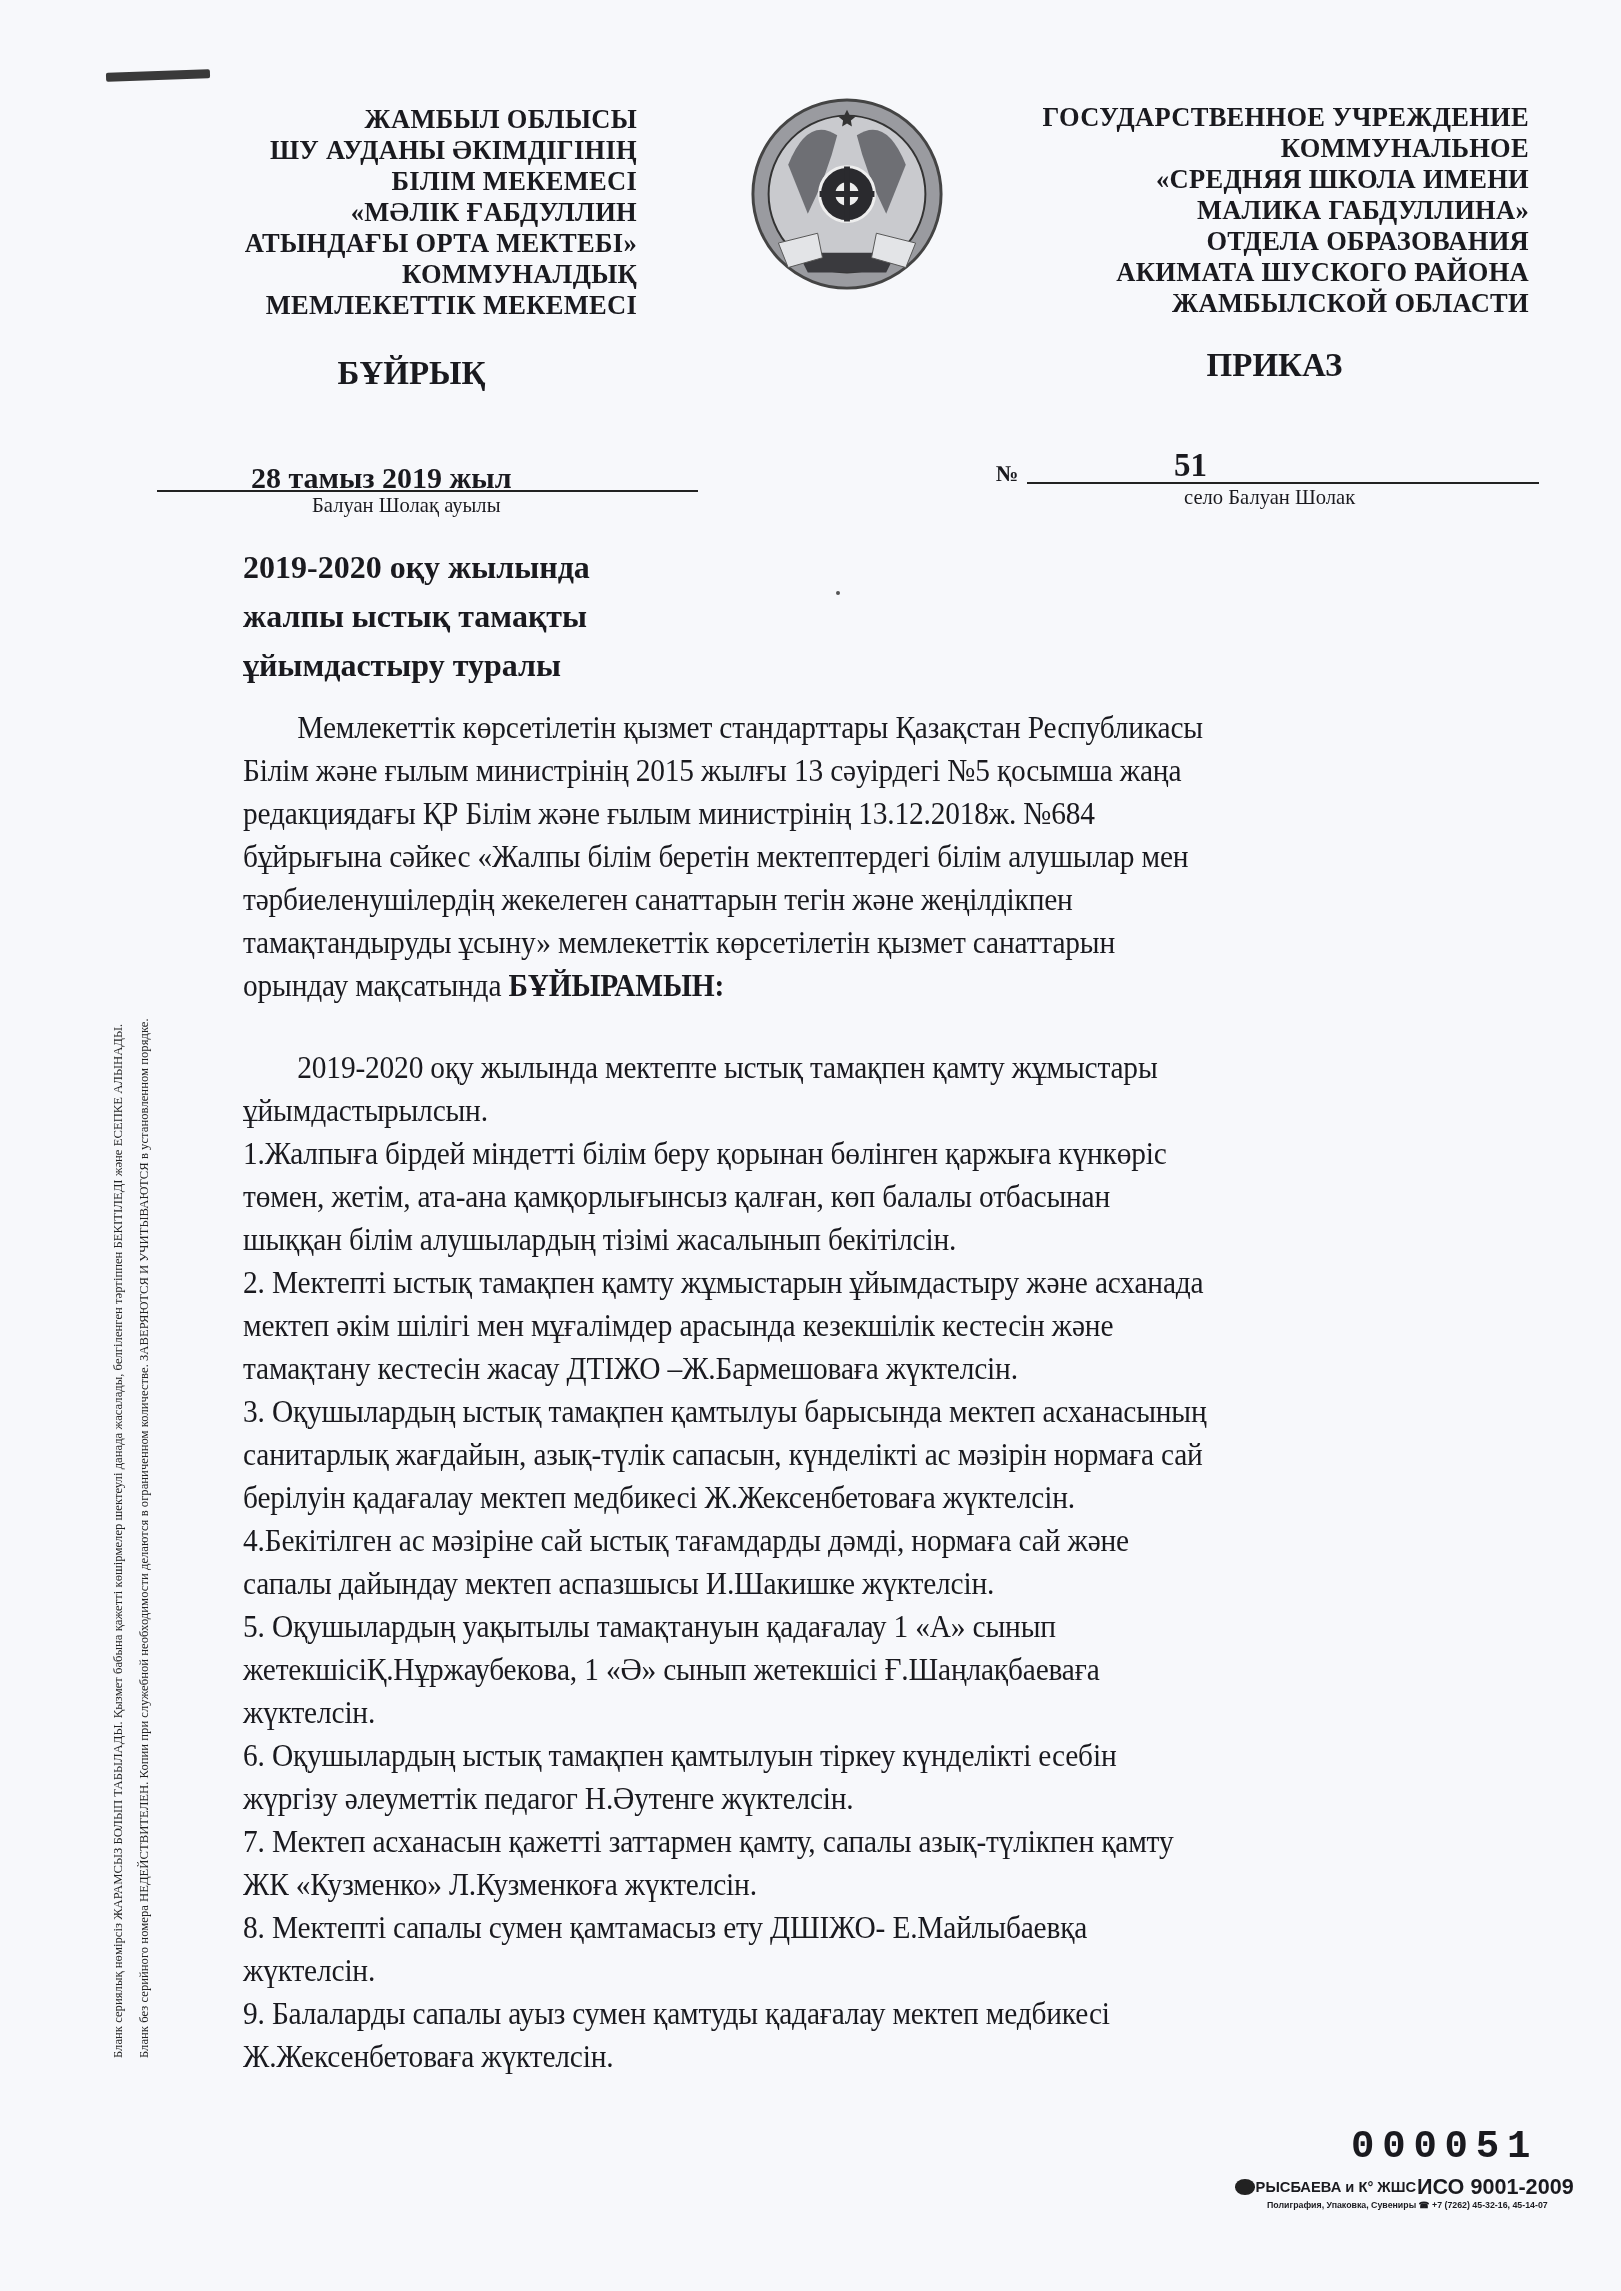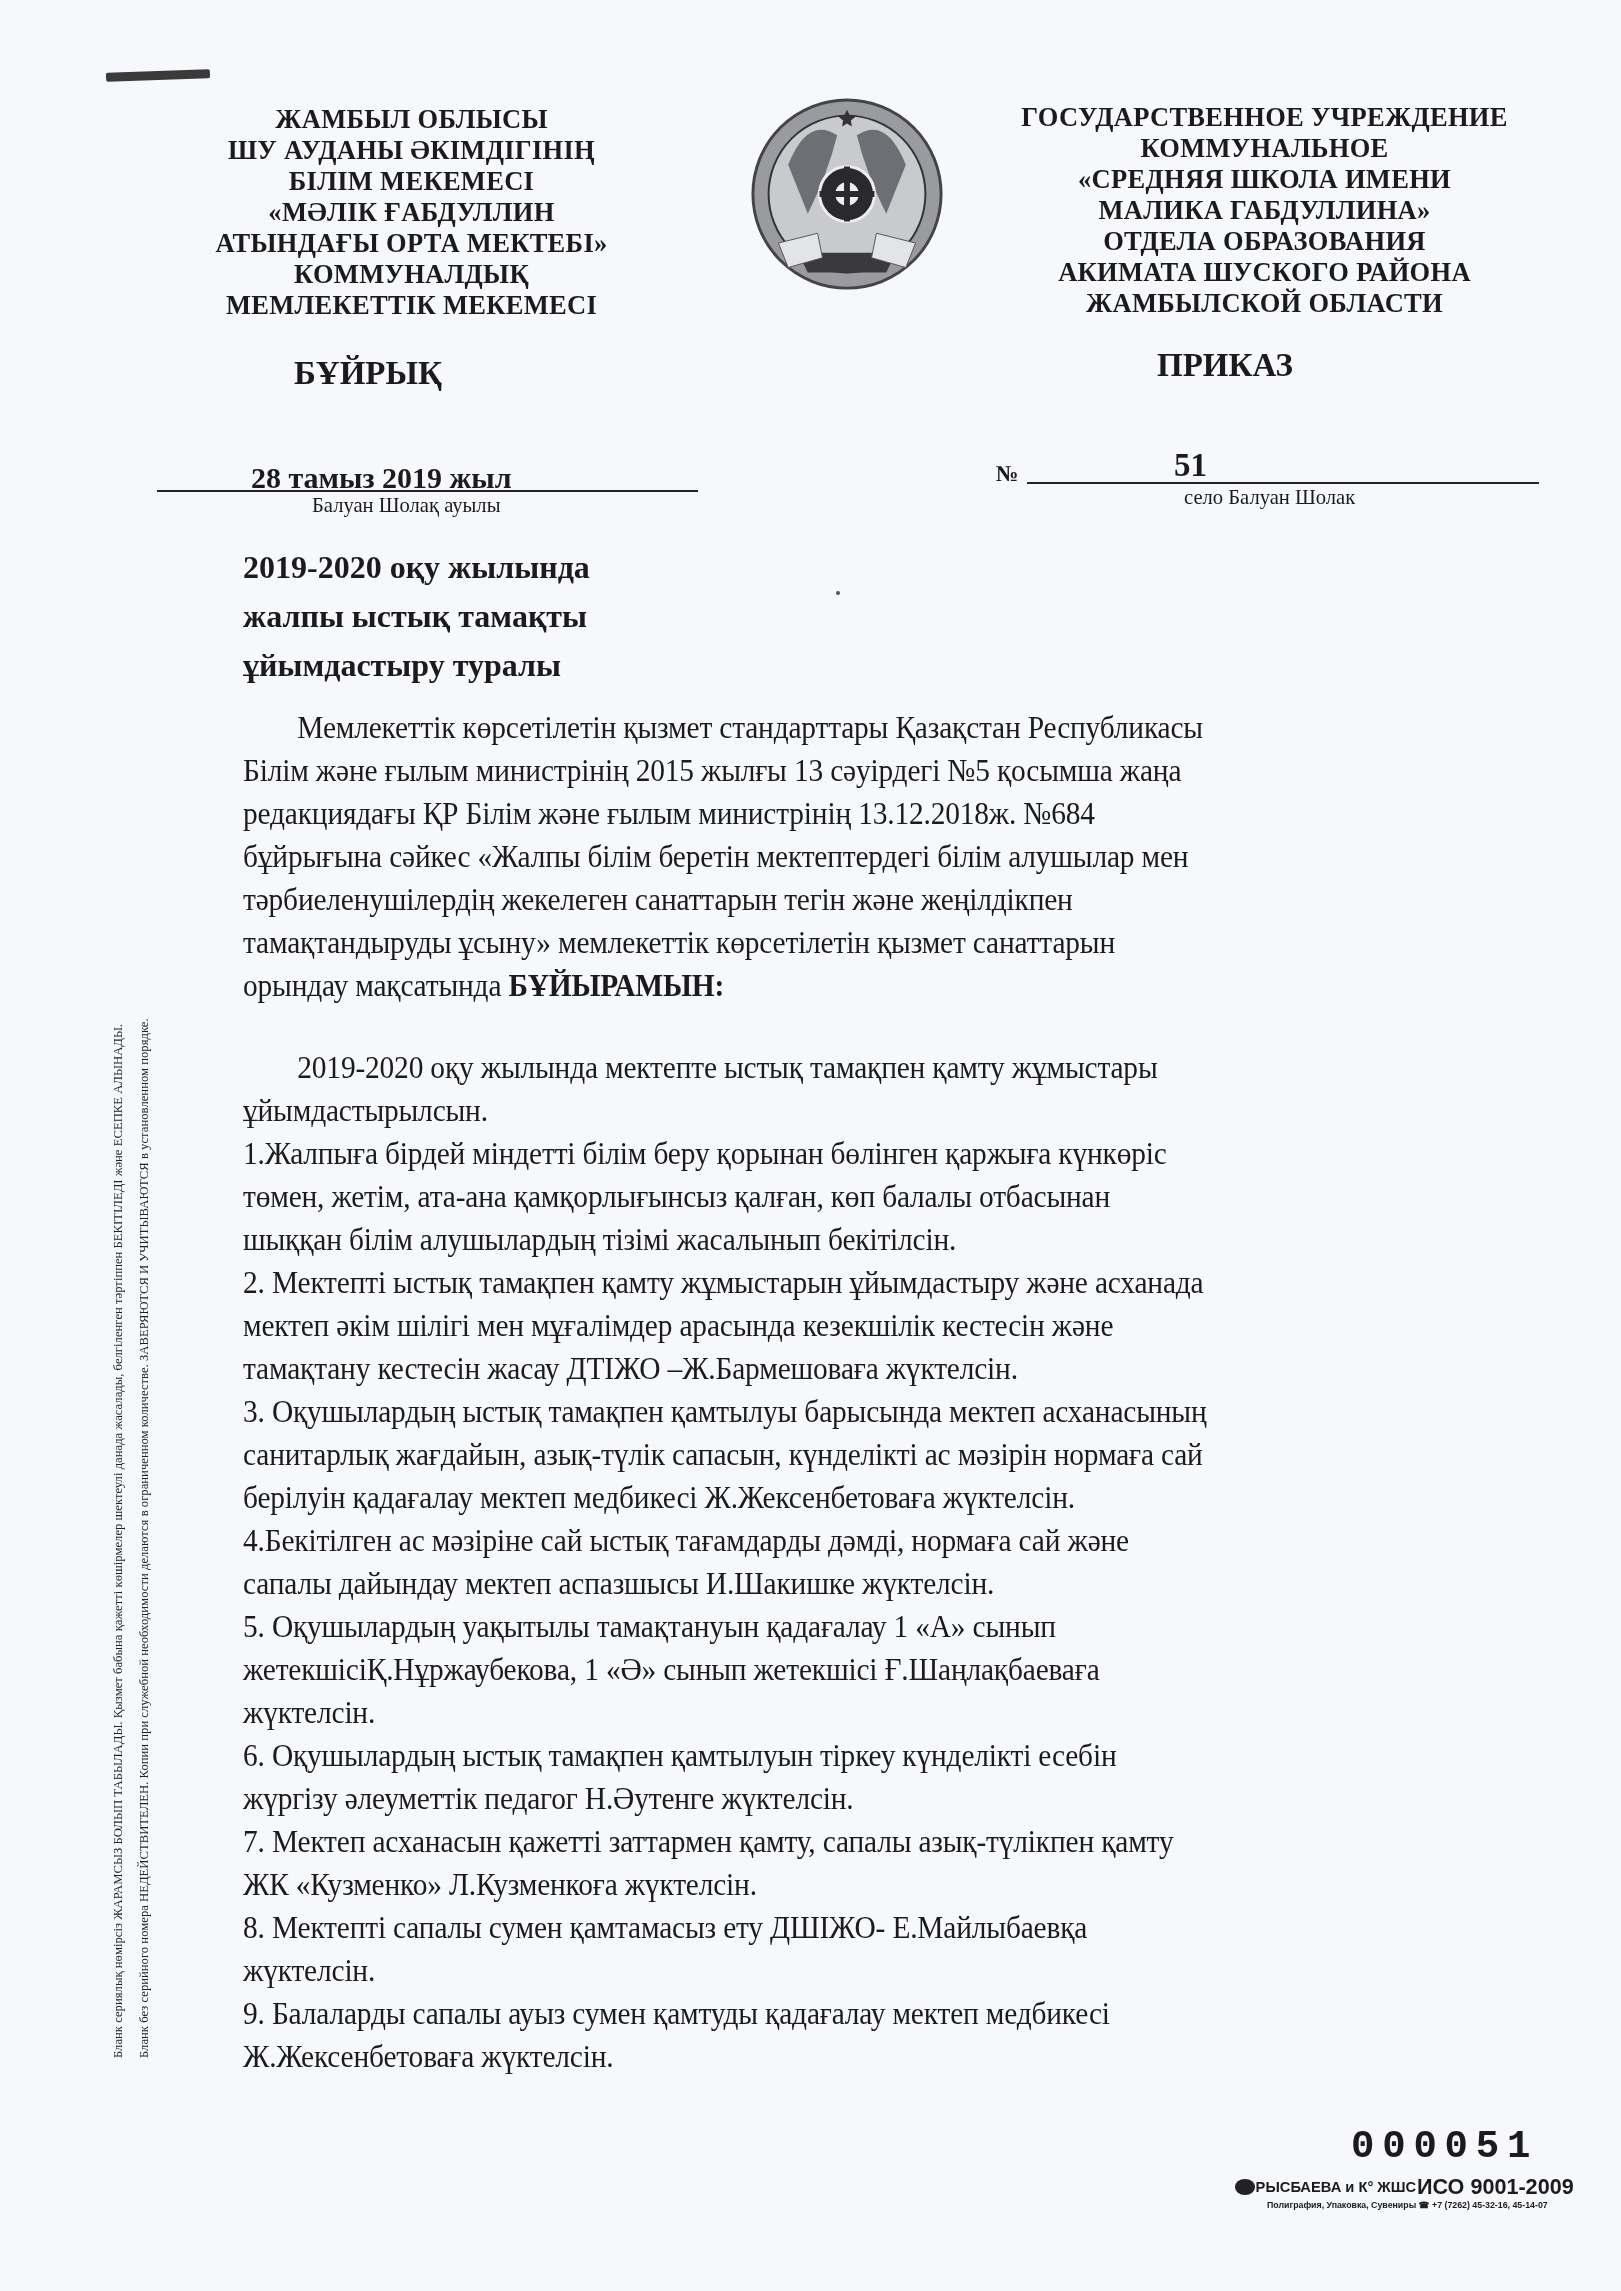--- a/index.html
+++ b/index.html
@@ -7,26 +7,26 @@
     width: 1621px; height: 2292px; position: relative; overflow: hidden;
     background: #f7f8fb;
     font-family: "Liberation Serif", "DejaVu Serif", serif;
     color: #1a1a1f;
   }
   .page { position: absolute; left: 0; top: 0; width: 1621px; height: 2292px; }
 
   .top-mark { position: absolute; left: 106px; top: 71px; width: 104px; height: 8.8px;
     background: #3a3a3a; transform: rotate(-2deg); border-radius: 2px; }
 
-  .hdr { position: absolute; text-align: center; font-weight: bold;
+  .hdr { position: absolute; text-align: right; font-weight: bold;
     font-size: 26.5px; line-height: 31px; letter-spacing: 0.3px; }
   .hdr-left { left: 186px; top: 104px; width: 451px; }
   .hdr-right { left: 1000px; top: 102px; width: 529px; }
   .hdr .line { display: block; }
-  .order-word { position: absolute; font-weight: bold; font-size: 33px; text-align: left; }
+  .order-word { position: absolute; font-weight: bold; font-size: 33px; text-align: center; }
   .order-kz { left: 294px; top: 355px; width: 235px; }
   .order-ru { left: 1157px; top: 347px; width: 235px; }
 
   .emblem { position: absolute; left: 749px; top: 96px; width: 196px; height: 200px; }
 
   .date-line { position: absolute; left: 157px; top: 461px; width: 541px; border-bottom: 2px solid #222; height: 29px; }
   .date-text { position: absolute; left: 94px; bottom: -4.9px; font-weight: bold; font-size: 30px; }
   .village-kz { position: absolute; left: 312px; top: 494px; font-size: 20.6px; }
   .num-label { position: absolute; left: 996px; top: 461px; font-size: 22.5px; font-weight: bold; }
   .num-line { position: absolute; left: 1027px; top: 451px; width: 512px; border-bottom: 2px solid #222; height: 31px; }

